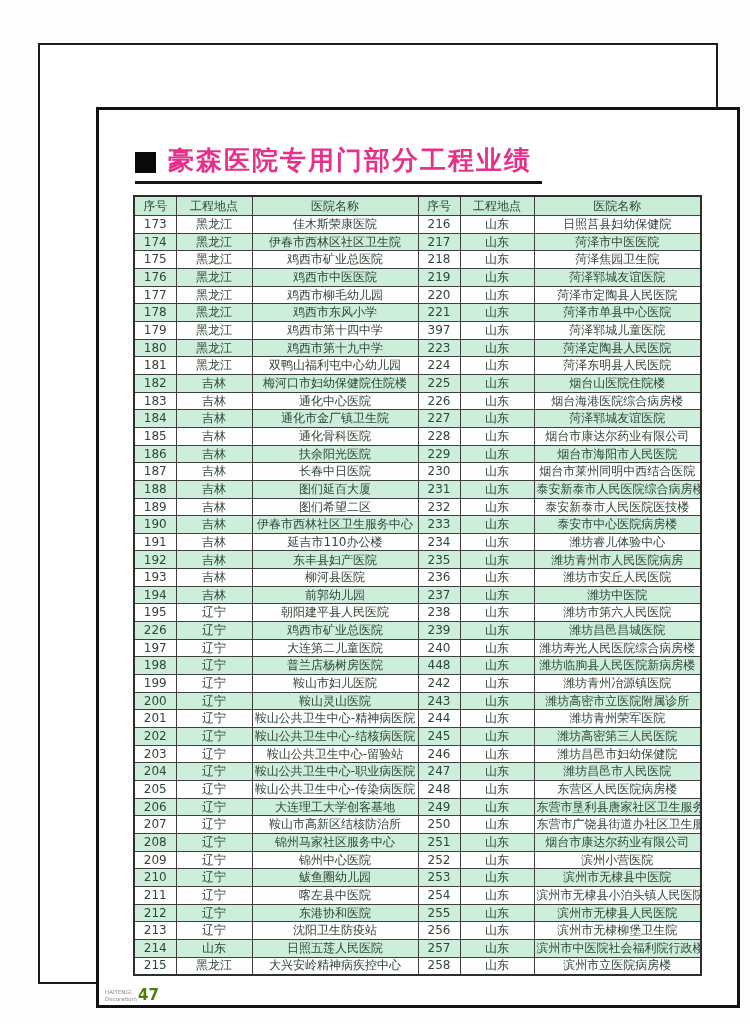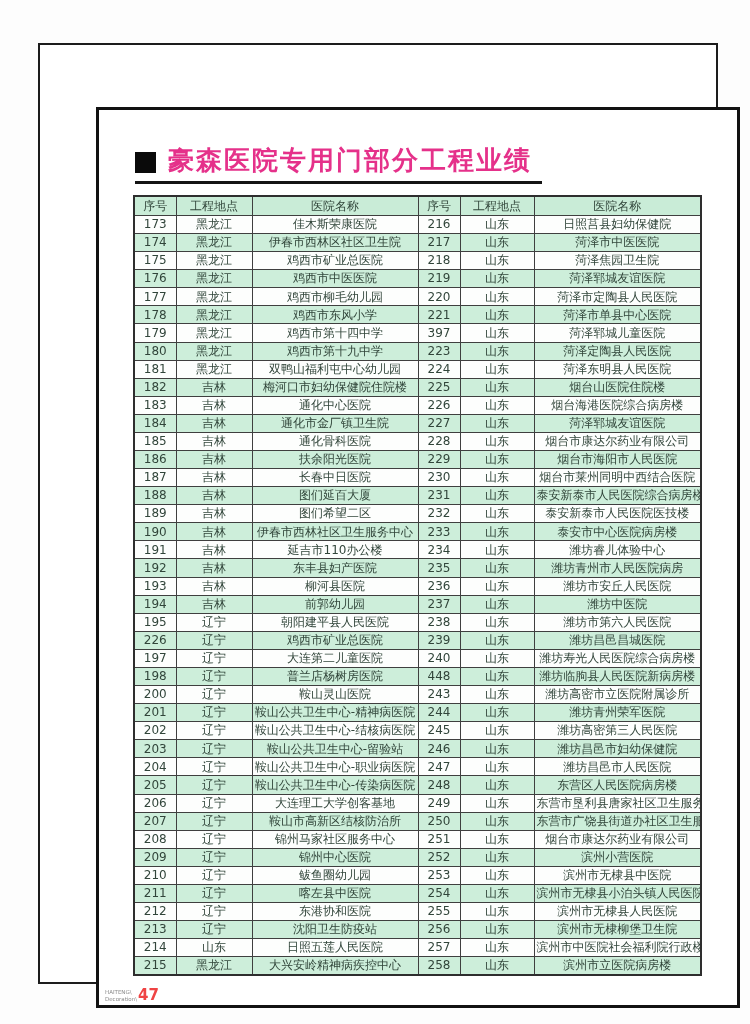--- a/index.html
+++ b/index.html
@@ -49,21 +49,21 @@
   .col-loc{width:76px;}
   .col-name{width:166px;}
   .col-no2{width:42px;}
   .col-loc2{width:74px;}
   .col-name2{width:167px;}
   .footer{
     position:absolute;left:6px;bottom:3px;
     display:flex;align-items:flex-end;gap:1px;
   }
   .brand{display:flex;flex-direction:column;color:#8a8a8a;font-size:5.5px;line-height:1.15;}
-  .page-number{font-size:15px;font-weight:bold;color:#ef4444;line-height:0.9;}
+  .page-number{font-size:15px;font-weight:bold;color:#4d7c0f;line-height:0.9;}
 </style>
 </head>
 <body>
 
 <div class="outer-frame">
   <div class="inner-frame">
 
     <div class="title-wrap">
       <div class="title-square"></div>
       <div class="page-title">豪森医院专用门部分工程业绩</div>
@@ -291,20 +291,28 @@
           </tr>
           <tr>
             <td>198</td>
             <td>辽宁</td>
             <td>普兰店杨树房医院</td>
             <td>448</td>
             <td>山东</td>
             <td>潍坊临朐县人民医院新病房楼</td>
           </tr>
           <tr>
+            <td>199</td>
+            <td>辽宁</td>
+            <td>鞍山市妇儿医院</td>
+            <td>242</td>
+            <td>山东</td>
+            <td>潍坊青州冶源镇医院</td>
+          </tr>
+          <tr>
             <td>200</td>
             <td>辽宁</td>
             <td>鞍山灵山医院</td>
             <td>243</td>
             <td>山东</td>
             <td>潍坊高密市立医院附属诊所</td>
           </tr>
           <tr>
             <td>201</td>
             <td>辽宁</td>

